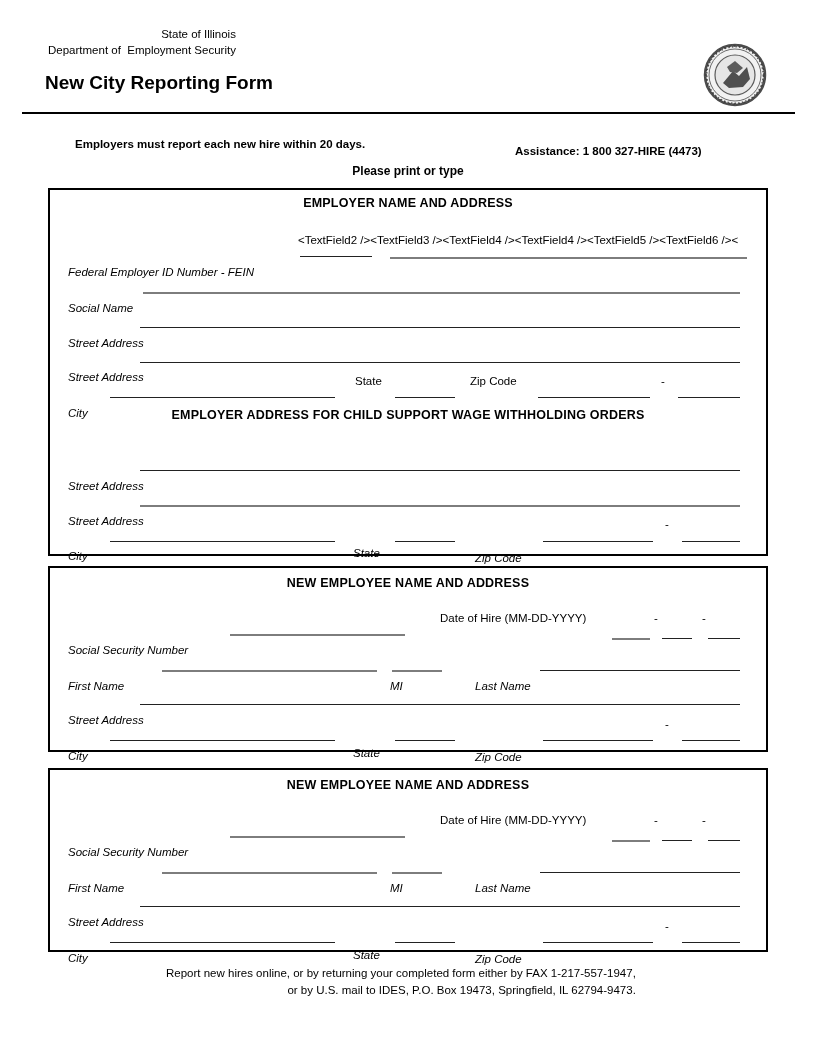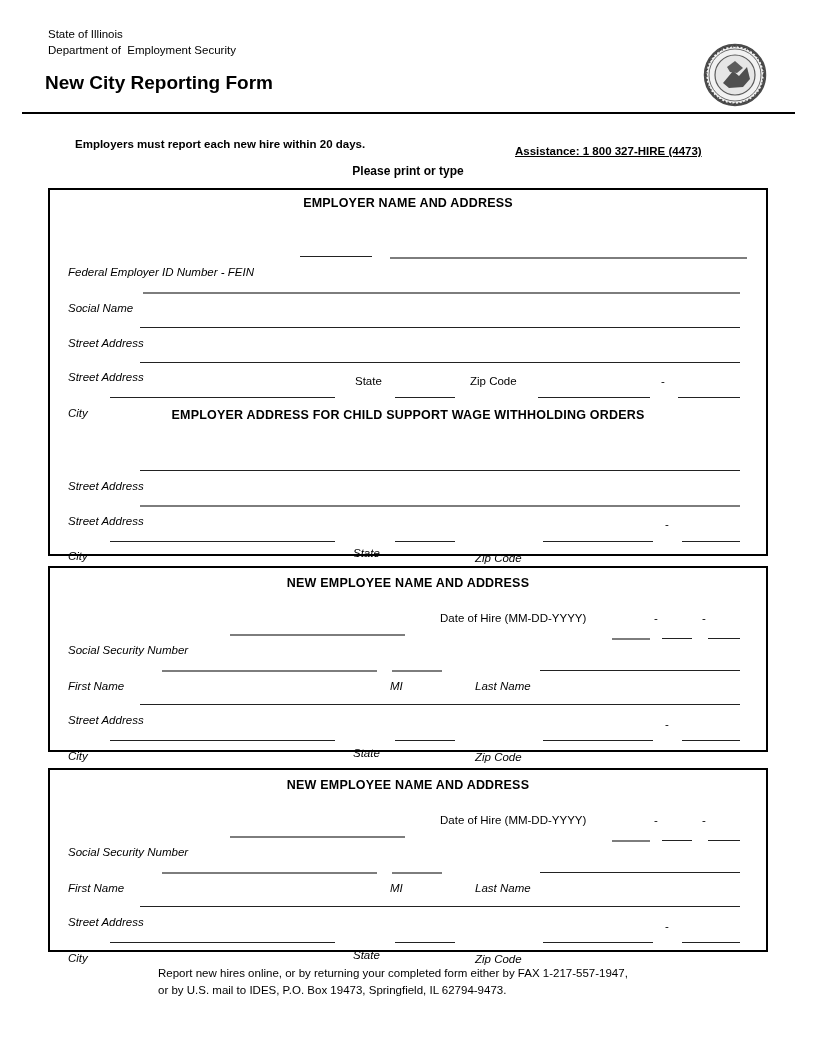--- a/index.html
+++ b/index.html
@@ -1,21 +1,21 @@
 <!DOCTYPE html>
 <html><head>
 <meta charset="utf-8">
 <style>
   html,body{margin:0;padding:0;background:#fff;}
   .page{position:relative;width:816px;height:1056px;background:#ffffff;
         font-family:"Liberation Sans",sans-serif;color:#000;overflow:hidden;}
   .a{position:absolute;}
   .it{font-style:italic;margin-top:32px;}
   .b{font-weight:bold;}
-  .fs{font-size:11.5px;}
+  .fs{font-size:11.5px;text-align:right;}
   .sec{position:absolute;left:0;width:100%;text-align:center;font-weight:bold;
        font-size:12.5px;letter-spacing:.2px;}
   .box{position:absolute;left:48px;width:716px;border:2px solid #000;background:#fff;}
   .ln{position:absolute;height:0;border-bottom:1.5px solid #222;}
   .ln.g{border-bottom:2px solid #7d7d7d;}
   .rule{position:absolute;height:0;border-bottom:2px solid #000;}
   .nowrap{white-space:nowrap;}
   .pre{white-space:pre;}
 </style>
 </head>
@@ -36,27 +36,28 @@
     <circle cx="32" cy="32" r="29" fill="none" stroke="#555" stroke-width="3" stroke-dasharray="1.5 2.2"></circle>
     <circle cx="32" cy="32" r="20" fill="#e6e6e6" stroke="#5a5a5a" stroke-width="1.2"></circle>
     <path d="M20 40 L30 28 L36 33 L44 24 L47 36 L40 44 L26 45 Z" fill="#4f4f4f"></path>
     <path d="M24 24 L32 18 L40 25 L34 30 L27 29 Z" fill="#5c5c5c"></path>
     <circle cx="32" cy="32" r="29" fill="none" stroke="#3f3f3f" stroke-width="1.5" stroke-dasharray="2 3"></circle>
   </svg>
 
   <div class="rule" style="left:22px;top:112px;width:773px;"></div>
 
   <div class="a b fs" style="left:75px;top:138px;">Employers must report each new hire within 20 days.</div>
-  <div class="a b fs" style="left:515px;top:145px;text-decoration:underline;">Assistance: 1 800 327-HIRE (4473)</div>
+  <div class="a b fs" style="left:515px;top:145px;">Assistance: 1 800 327-HIRE (4473)</div>
   <div class="a b" style="left:0;top:164px;width:816px;text-align:center;font-size:12px;">Please print or type</div>
 
   <div class="box" style="top:188px;height:364px;">
     <div class="sec" style="top:6px;">EMPLOYER NAME AND ADDRESS</div>
 
     <div class="a it fs" style="left:18px;top:44px;">Federal Employer ID Number - FEIN</div>
+    <div class="a fs nowrap" style="left:248px;top:44px;">&lt;TextField2 /&gt;&lt;TextField3 /&gt;&lt;TextField4 /&gt;&lt;TextField4 /&gt;&lt;TextField5 /&gt;&lt;TextField6 /&gt;&lt;</div>
     <div class="ln" style="left:250px;top:66px;width:72px;"></div>
     <div class="ln g" style="left:340px;top:67px;width:357px;"></div>
 
     <div class="a it fs" style="left:18px;top:80px;">Social Name</div>
     <div class="ln g" style="left:93px;top:102px;width:597px;"></div>
 
     <div class="a it fs" style="left:18px;top:115px;">Street Address</div>
     <div class="ln" style="left:90px;top:137px;width:600px;"></div>
 
     <div class="a it fs" style="left:18px;top:149px;">Street Address</div>
@@ -148,18 +149,18 @@
     <div class="a it fs" style="left:18px;top:150px;">City</div>
     <div class="ln" style="left:60px;top:172px;width:225px;"></div>
     <div class="a it fs" style="left:303px;top:147px;">State</div>
     <div class="ln" style="left:345px;top:172px;width:60px;"></div>
     <div class="a it fs" style="left:425px;top:151px;">Zip Code</div>
     <div class="ln" style="left:493px;top:172px;width:110px;"></div>
     <div class="a fs" style="left:615px;top:150px;">-</div>
     <div class="ln" style="left:632px;top:172px;width:58px;"></div>
   </div>
 
-  <div class="a fs" style="left:158px;top:965px;line-height:17px;">
+  <div class="a fs" style="left:166px;top:965px;line-height:17px;">
     <div>Report new hires online, or by returning your completed form either by FAX 1-217-557-1947,</div>
     <div>or by U.S. mail to IDES, P.O. Box 19473, Springfield, IL 62794-9473.</div>
   </div>
 
 </div>
 
 </body></html>

